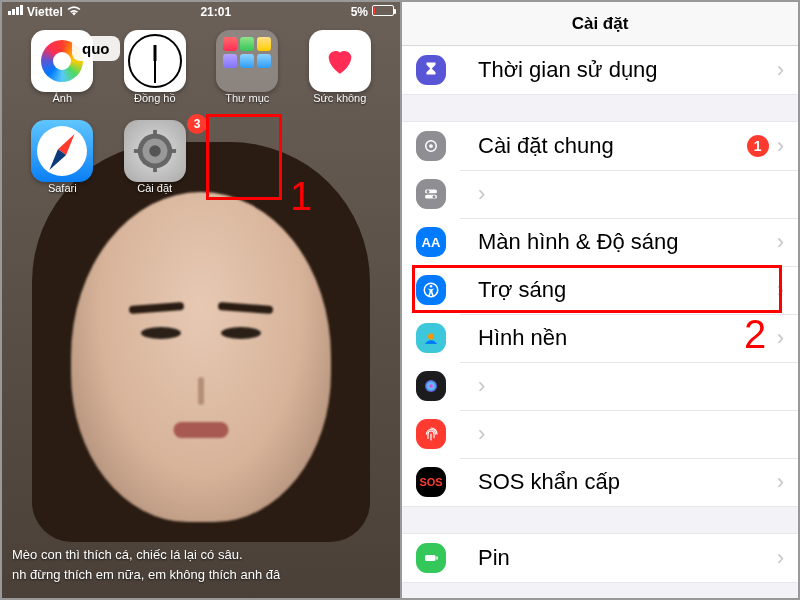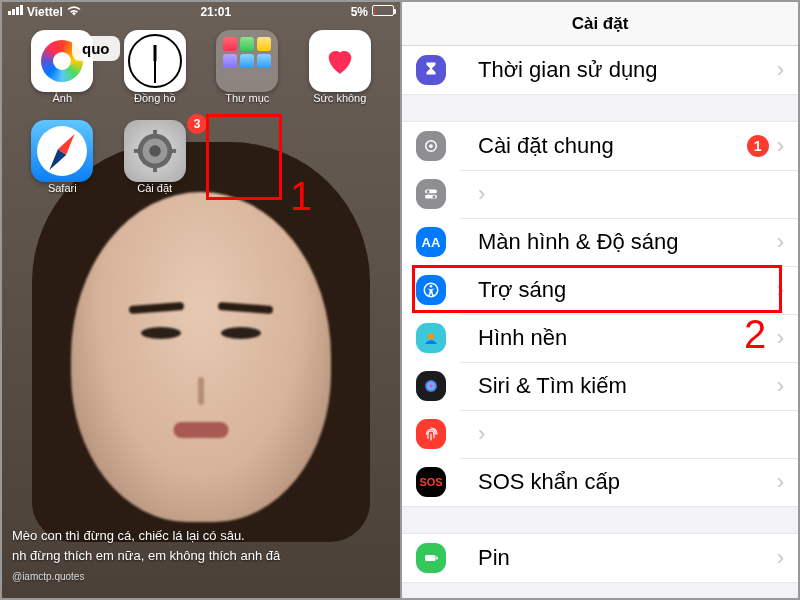--- a/index.html
+++ b/index.html
@@ -125,23 +125,22 @@
     <div class="hair"></div>
     <div class="face">
       <div class="brow l"></div>
         <div class="brow r"></div>
       <div class="eye l"></div>
         <div class="eye r"></div>
       <div class="nose"></div>
         <div class="lips"></div>
     </div>
     <div class="quote-box">
-      <div>Mèo con thì đừng cá, chiếc lá lại có sâu.</div>
+      <div>Mèo con thì thích cá, chiếc lá lại có sâu.</div>
       <div>nh đừng thích em nữa, em không thích anh đâ</div>
-      <div class="watermark">@iamctp.quotes</div>
     </div>
   </div>
 
   <div class="quo-bubble">quo</div>
 
   <div class="icon-grid">
 
     <div class="app">
       <div class="tile photos"></div>
       <span class="label">Ảnh</span>
@@ -276,21 +275,20 @@
               <circle cx="12" cy="12" r="8" fill="url(#sg)"></circle>
               <defs>
                 <radialGradient id="sg">
                   <stop offset="0" stop-color="#ff2dd5"></stop>
                   <stop offset=".5" stop-color="#5ac8fa"></stop>
                   <stop offset="1" stop-color="#5856d6"></stop>
                 </radialGradient>
               </defs>
             </svg>
         </div>
-        <span class="rlabel">Siri &amp; Tìm kiếm</span>
         <span class="chev">›</span>
       </div>
       <div class="row">
         <div class="ricon ic-touchid">
           <svg viewBox="0 0 24 24">
               <path d="M12 4a8 8 0 0 1 8 8m-2 0a6 6 0 0 0-12 0m2 0a4 4 0 0 1 8 0v5m-4-5v8m-4-8v6" stroke="#fff" stroke-width="1.6" fill="none" stroke-linecap="round"></path>
             </svg>
         </div>
         <span class="chev">›</span>
       </div>

